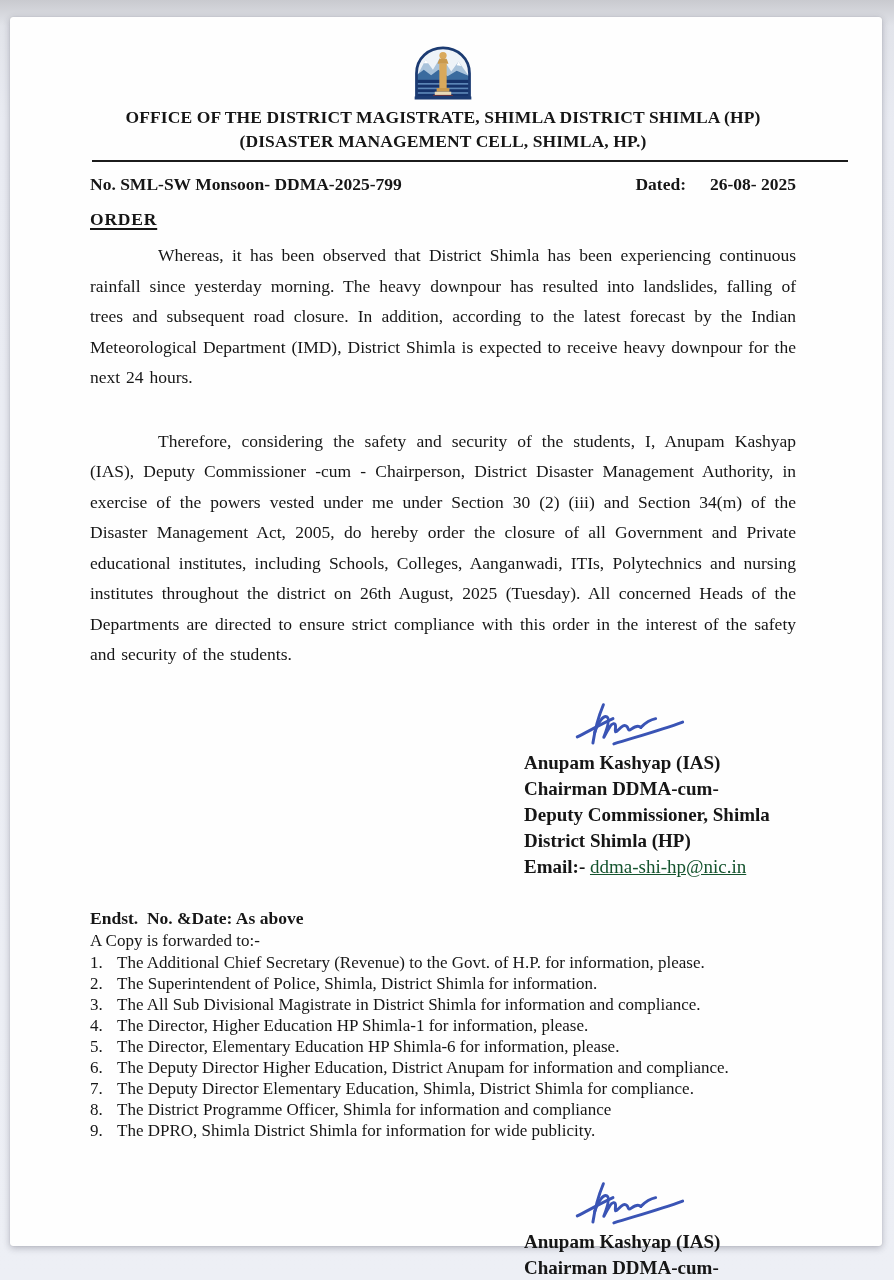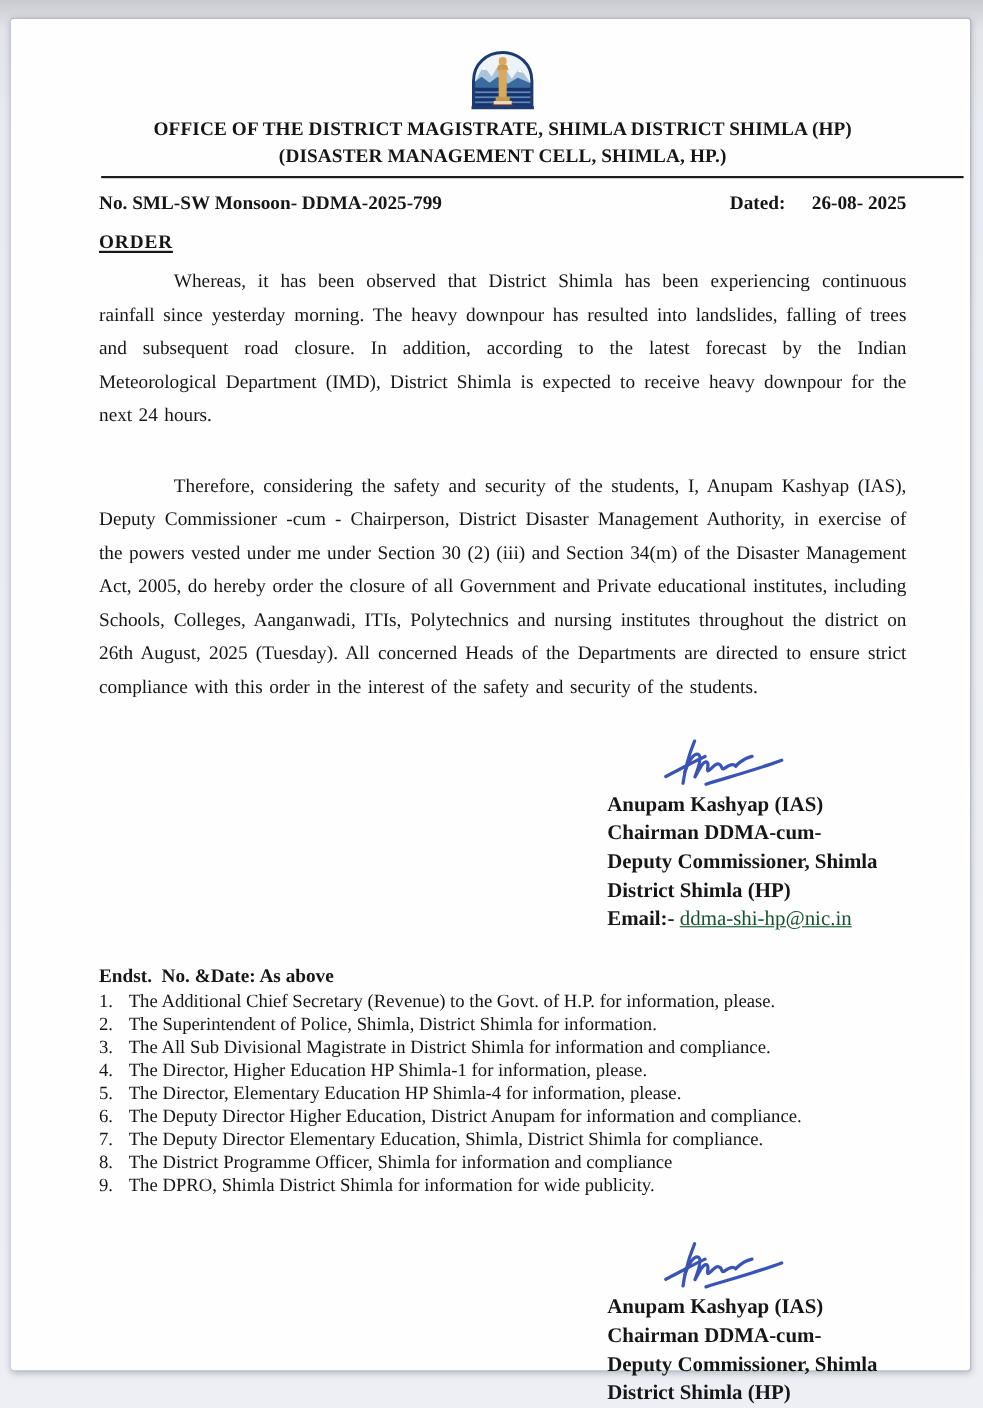--- a/index.html
+++ b/index.html
@@ -8,21 +8,21 @@
     background:linear-gradient(180deg,#c9cacf 0px,#e2e4ea 26px,#e9ebf2 120px,#edeff5 100%);
     font-family:"Liberation Serif", serif;
     position:relative; overflow:hidden;
   }
   .page {
     position:absolute; left:10px; top:17px; right:12px; bottom:34px;
     background:#fefefe;
     border-radius:3px;
     box-shadow:0 2px 7px rgba(40,40,60,.30), 0 0 1px rgba(0,0,0,.2);
     box-sizing:border-box;
-    padding:0 58px 0 80px;
+    padding:0 86px 0 80px;
     color:#161616;
   }
   
   .emblem { display:block; margin:26px auto 5px auto; width:64px; height:59px; }
   .title-line { text-align:center; font-weight:bold; font-size:17.5px; line-height:21px; letter-spacing:.1px; }
   .title-line + .title-line { margin-top:3px; }
   .divider { border:none; border-top:2.2px solid #1b1b1b; margin:8px -52px 0 2px; }
   .ref-row { display:flex; justify-content:space-between; align-items:baseline;
              font-weight:bold; font-size:17.5px; margin-top:12px;gap:12px; }
   .dated-value { display:inline-block; margin-left:24px; }
@@ -108,40 +108,41 @@
     </svg>
     <div>Anupam Kashyap (IAS)</div>
     <div>Chairman DDMA-cum-</div>
     <div>Deputy Commissioner, Shimla</div>
     <div>District Shimla (HP)</div>
     <div class="email-line"><span>Email:- </span><a>ddma-shi-hp@nic.in</a></div>
   </div>
 
   <div class="endst">
     <div class="endst-heading">Endst.  No. &amp;Date: As above</div>
+    <div class="copy-line">A Copy is forwarded to:-</div>
     <ul class="recipients">
       <li class="recipient">
           <span class="num">1.</span>
           <span class="txt">The Additional Chief Secretary (Revenue) to the Govt. of H.P. for information, please.</span>
         </li>
       <li class="recipient">
           <span class="num">2.</span>
           <span class="txt">The Superintendent of Police, Shimla, District Shimla for information.</span>
         </li>
       <li class="recipient">
           <span class="num">3.</span>
           <span class="txt">The All Sub Divisional Magistrate in District Shimla for information and compliance.</span>
         </li>
       <li class="recipient">
           <span class="num">4.</span>
           <span class="txt">The Director, Higher Education HP Shimla-1 for information, please.</span>
         </li>
       <li class="recipient">
           <span class="num">5.</span>
-          <span class="txt">The Director, Elementary Education HP Shimla-4 for information, please.</span>
+          <span class="txt">The Director, Elementary Education HP Shimla-6 for information, please.</span>
         </li>
       <li class="recipient">
           <span class="num">6.</span>
           <span class="txt">The Deputy Director Higher Education, District Anupam for information and compliance.</span>
         </li>
       <li class="recipient">
           <span class="num">7.</span>
           <span class="txt">The Deputy Director Elementary Education, Shimla, District Shimla for compliance.</span>
         </li>
       <li class="recipient">

